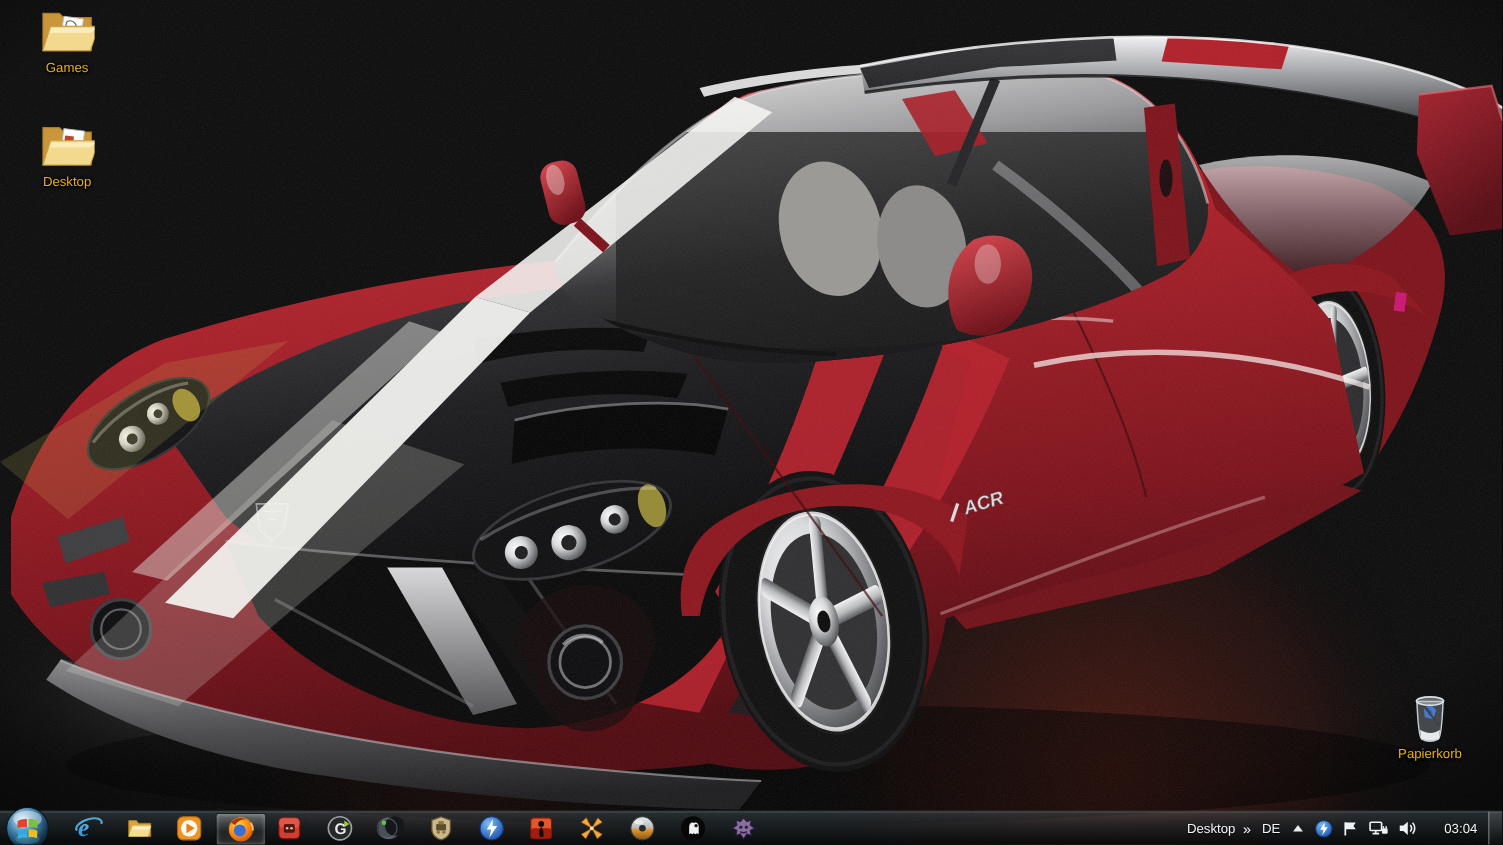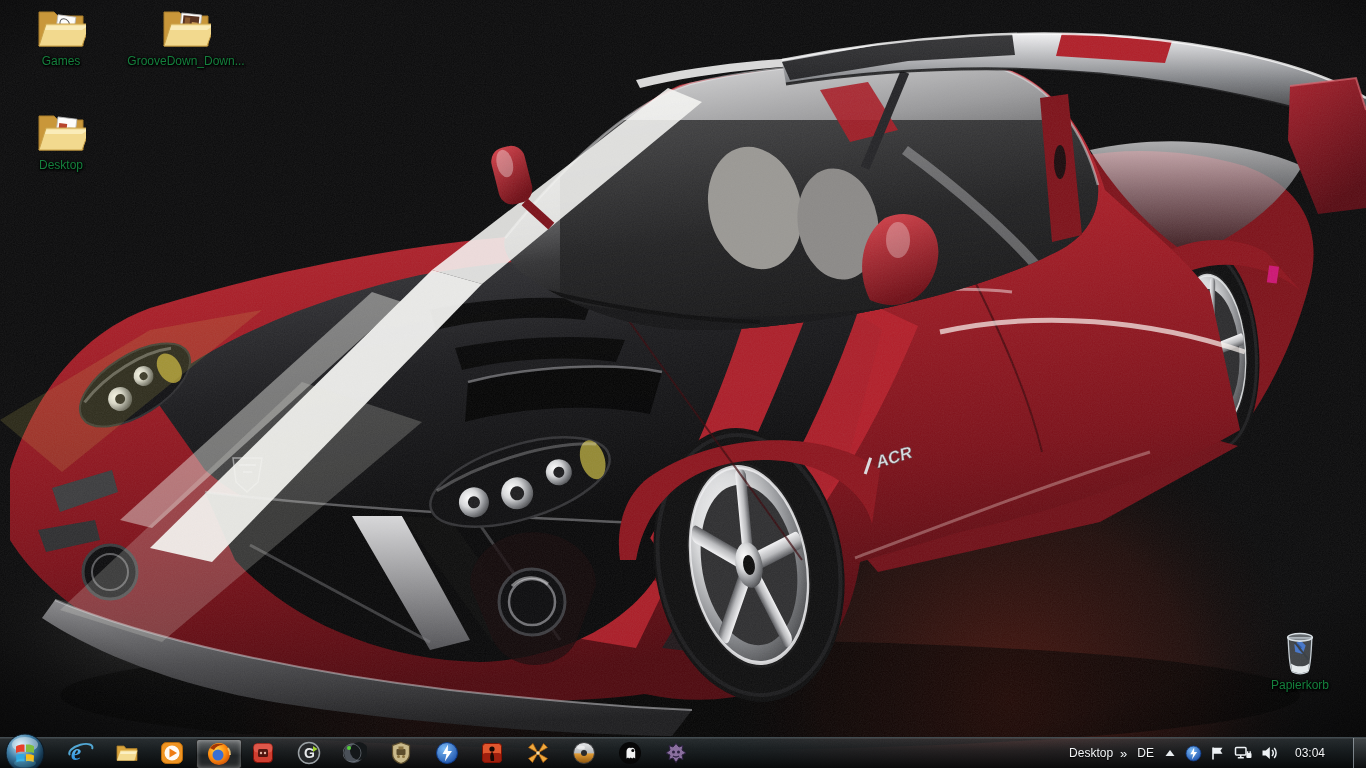--- a/index.html
+++ b/index.html
@@ -4,21 +4,21 @@
 <style>
   html,body{margin:0;padding:0;background:#000;}
   .screen{position:relative;width:1366px;height:768px;overflow:hidden;
           font-family:"Liberation Sans",sans-serif;background:#0a0a0b;}
   #wallpaper{position:absolute;left:0;top:0;z-index:0;}
 
   
   .desk-icon{position:absolute;width:86px;display:flex;flex-direction:column;
              align-items:center;gap:3px;z-index:2;cursor:default;}
   .desk-icon .glyph{width:50px;height:46px;display:block;}
-  .desk-icon .lbl{font-size:12px;line-height:13px;color:#15803d;white-space:nowrap;
+  .desk-icon .lbl{font-size:12px;line-height:13px;color:#eab308;white-space:nowrap;
                   text-shadow:0 1px 2px #000,0 0 3px #000,1px 1px 2px #000;}
   #icon-games{left:18px;top:6px;}
   #icon-groove{left:143px;top:6px;}
   #icon-desktop{left:18px;top:110px;}
   #icon-bin{left:1257px;top:630px;text-align:right;}
 
   
   .taskbar{position:absolute;left:0;bottom:0;width:1366px;height:30px;z-index:5;
     background:linear-gradient(180deg,rgba(82,96,102,.40),rgba(28,35,38,.74) 42%,rgba(7,9,10,.90));
     border-top:1px solid rgba(135,155,165,.45);
@@ -27,21 +27,21 @@
   .tb-app{position:absolute;top:1px;width:42px;height:28px;display:flex;
           align-items:center;justify-content:center;border-radius:3px;cursor:pointer;}
   .tb-app.active{background:linear-gradient(180deg,rgba(255,255,255,.30),rgba(255,255,255,.06) 55%,rgba(255,255,255,.14));
           border:1px solid rgba(0,0,0,.6);box-shadow:inset 0 0 5px rgba(255,255,255,.38);}
   .tray{position:absolute;right:0;top:0;height:100%;display:flex;align-items:center;z-index:6;}
   .tray .txt{color:#f2f4f6;font-size:12px;text-shadow:0 1px 1px #000;cursor:pointer;}
   .tray .chev{color:#f2f4f6;font-size:13px;margin:0 10px 0 7px;cursor:pointer;}
   .tray .lang{margin-right:10px;text-align:center;}
   .tray .caret{margin-right:9px;cursor:pointer;display:flex;}
   .tray .ticon{margin-right:8px;cursor:pointer;display:flex;}
-  .tray .clock{width:46px;margin:0 10px 0 8px;}
+  .tray .clock{width:46px;text-align:center;margin:0 0 0 8px;}
   .showdesk{width:12px;height:30px;margin-left:2px;cursor:pointer;
     border-left:1px solid rgba(195,205,215,.55);
     background:linear-gradient(180deg,rgba(255,255,255,.12),rgba(255,255,255,.02));}
 </style>
 </head>
 <body>
 
 <div class="screen">
 
 <svg id="wallpaper" width="1366" height="768" viewBox="0 0 1366 768">
@@ -307,35 +307,20 @@
       <rect x="20" y="10" width="18" height="24" fill="#fdfdfb" stroke="#bbb" stroke-width="0.8"></rect>
       <path d="M24,14 q4,-2 7,1 q3,3 0,6 q-4,3 -7,0 q-2,-4 0,-7 M25,24 h8 M25,27 h8" stroke="#555" stroke-width="1" fill="none"></path>
     </g>
     <path d="M3,40 L10,18 h44 L46,40 z" fill="#f2d98e"></path>
     <path d="M3,40 L10,18 h44 L46,40 z" fill="none" stroke="#caa24a" stroke-width="1"></path>
     <path d="M10.5,19.5 h42 L46,24 H9 Z" fill="#fbf0c4" opacity="0.8"></path>
   </svg>
   <div class="lbl">Games</div>
 </div>
 
-<div class="desk-icon" id="icon-groove">
-  <svg class="glyph" viewBox="0 0 50 46">
-    <path d="M3,6 h15 l4,4 h25 v30 h-44 z" fill="#c9973a" stroke="#a87c2a" stroke-width="1"></path>
-    <g transform="rotate(6 30 24)">
-      <rect x="19" y="8" width="20" height="27" fill="#fdfdfb" stroke="#bbb" stroke-width="0.8"></rect>
-      <rect x="21" y="10" width="16" height="23" fill="#5a3522"></rect>
-      <rect x="23" y="12" width="5" height="9" fill="#8a5a30"></rect>
-      <rect x="30" y="16" width="6" height="13" fill="#c89858"></rect>
-    </g>
-    <path d="M3,40 L10,18 h44 L46,40 z" fill="#f2d98e"></path>
-    <path d="M3,40 L10,18 h44 L46,40 z" fill="none" stroke="#caa24a" stroke-width="1"></path>
-    <path d="M10.5,19.5 h42 L46,24 H9 Z" fill="#fbf0c4" opacity="0.8"></path>
-  </svg>
-  <div class="lbl">GrooveDown_Down...</div>
-</div>
 
 <div class="desk-icon" id="icon-desktop">
   <svg class="glyph" viewBox="0 0 50 46">
     <path d="M3,6 h15 l4,4 h25 v30 h-44 z" fill="#c9973a" stroke="#a87c2a" stroke-width="1"></path>
     <g transform="rotate(7 30 24)">
       <rect x="20" y="8" width="19" height="26" fill="#fdfdfb" stroke="#bbb" stroke-width="0.8"></rect>
       <rect x="22" y="14" width="8" height="14" fill="#b8452c"></rect>
       <rect x="31" y="17" width="6" height="8" fill="#d8ccb8"></rect>
     </g>
     <path d="M3,40 L10,18 h44 L46,40 z" fill="#f2d98e"></path>

